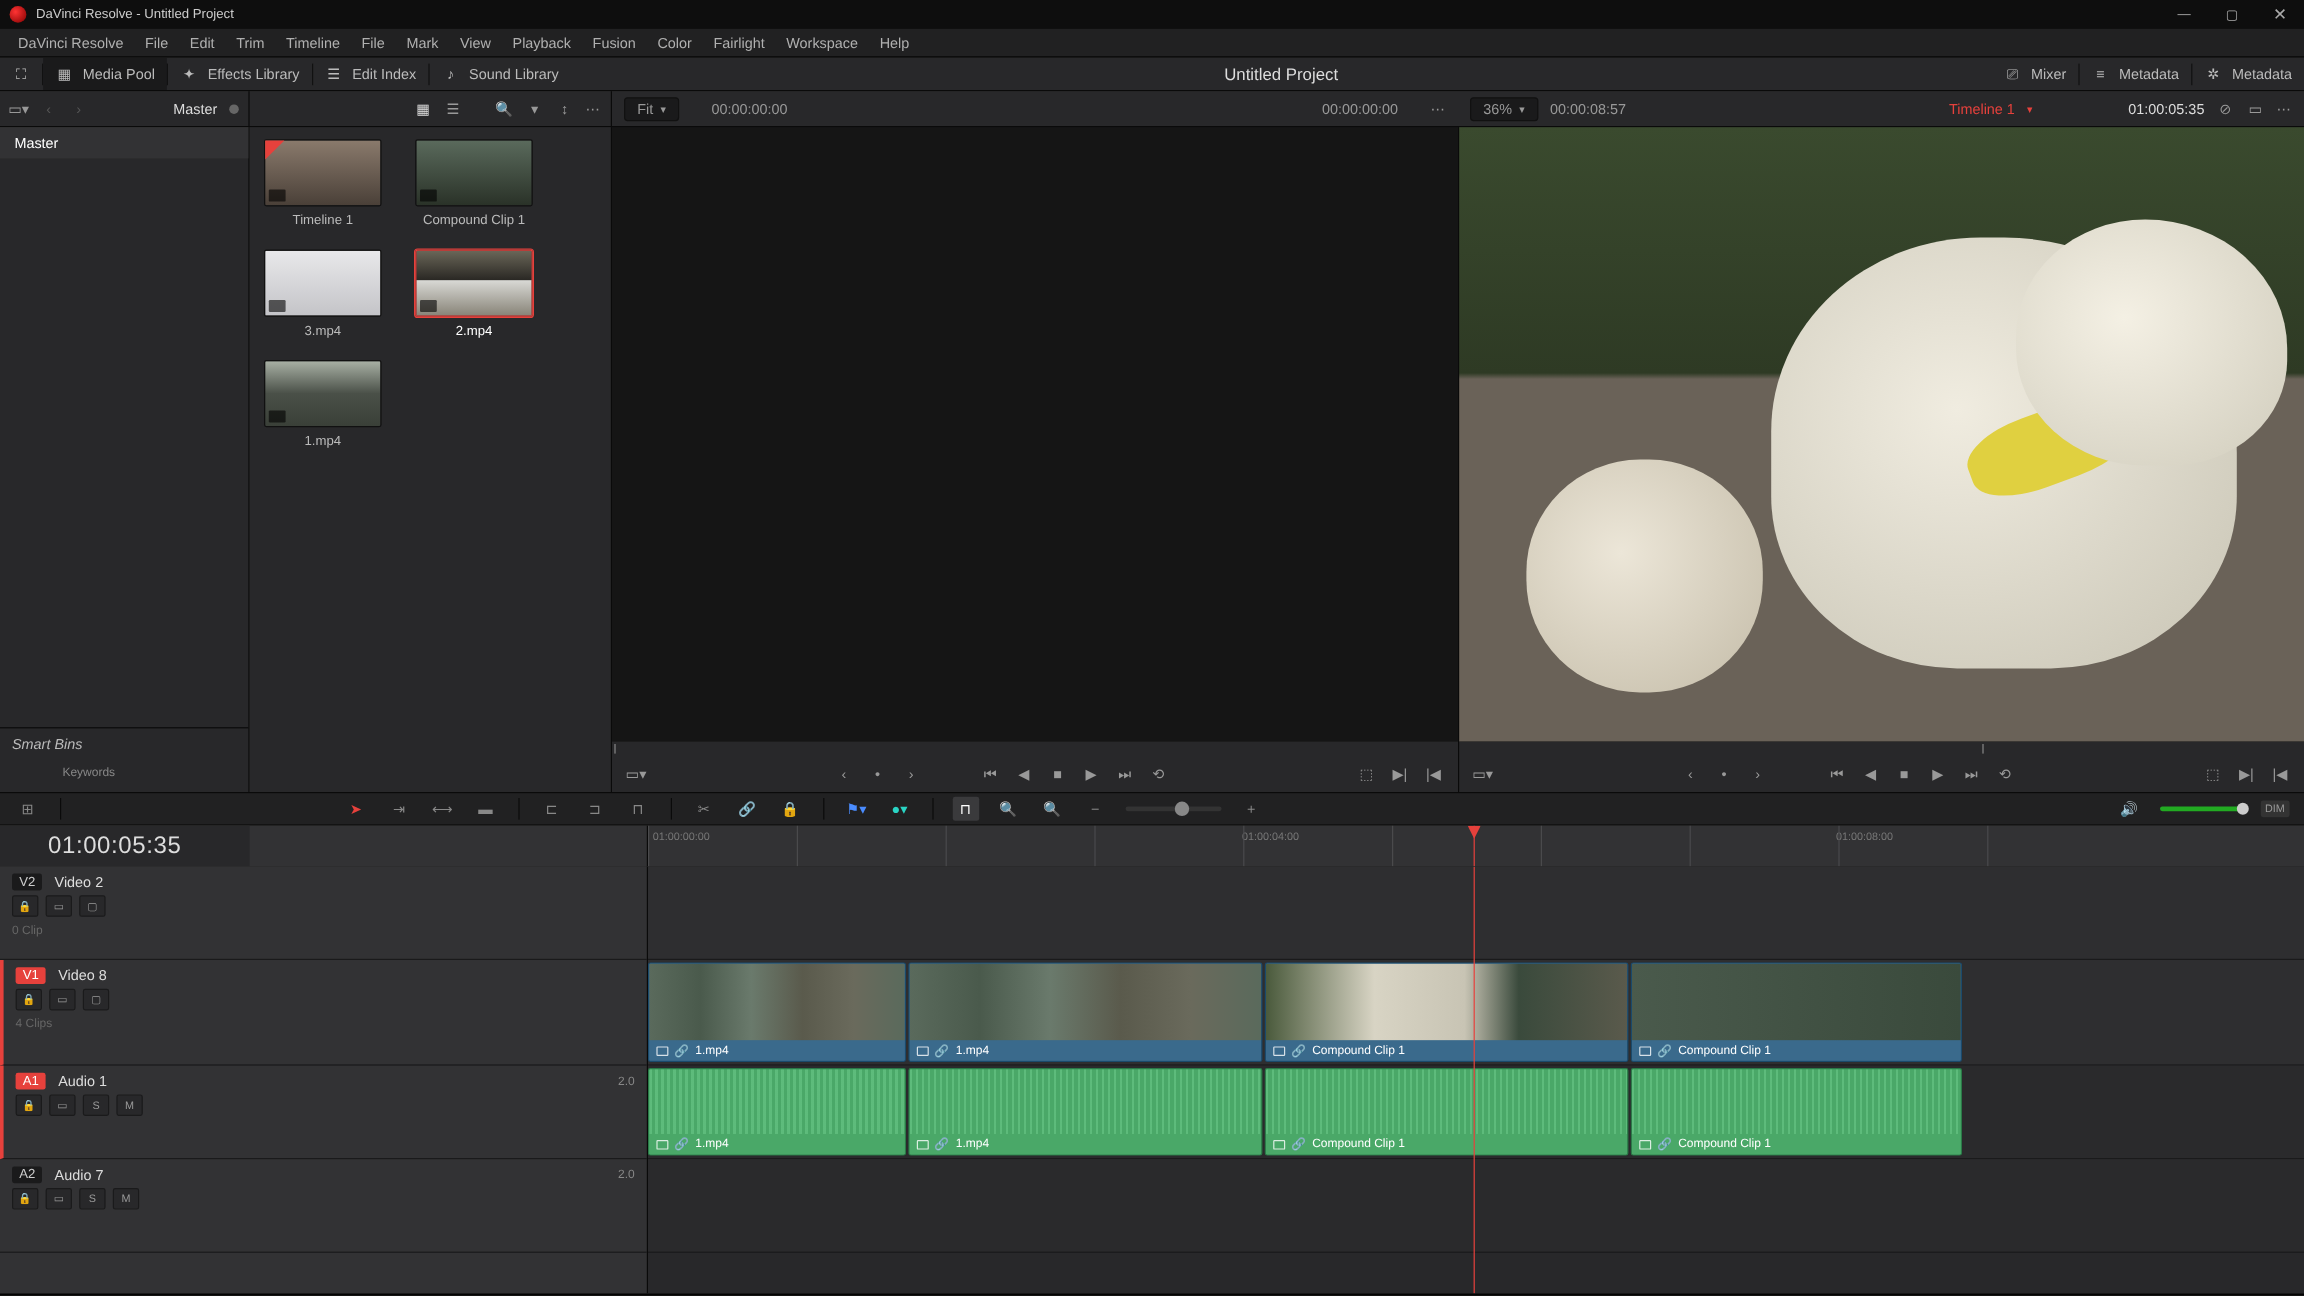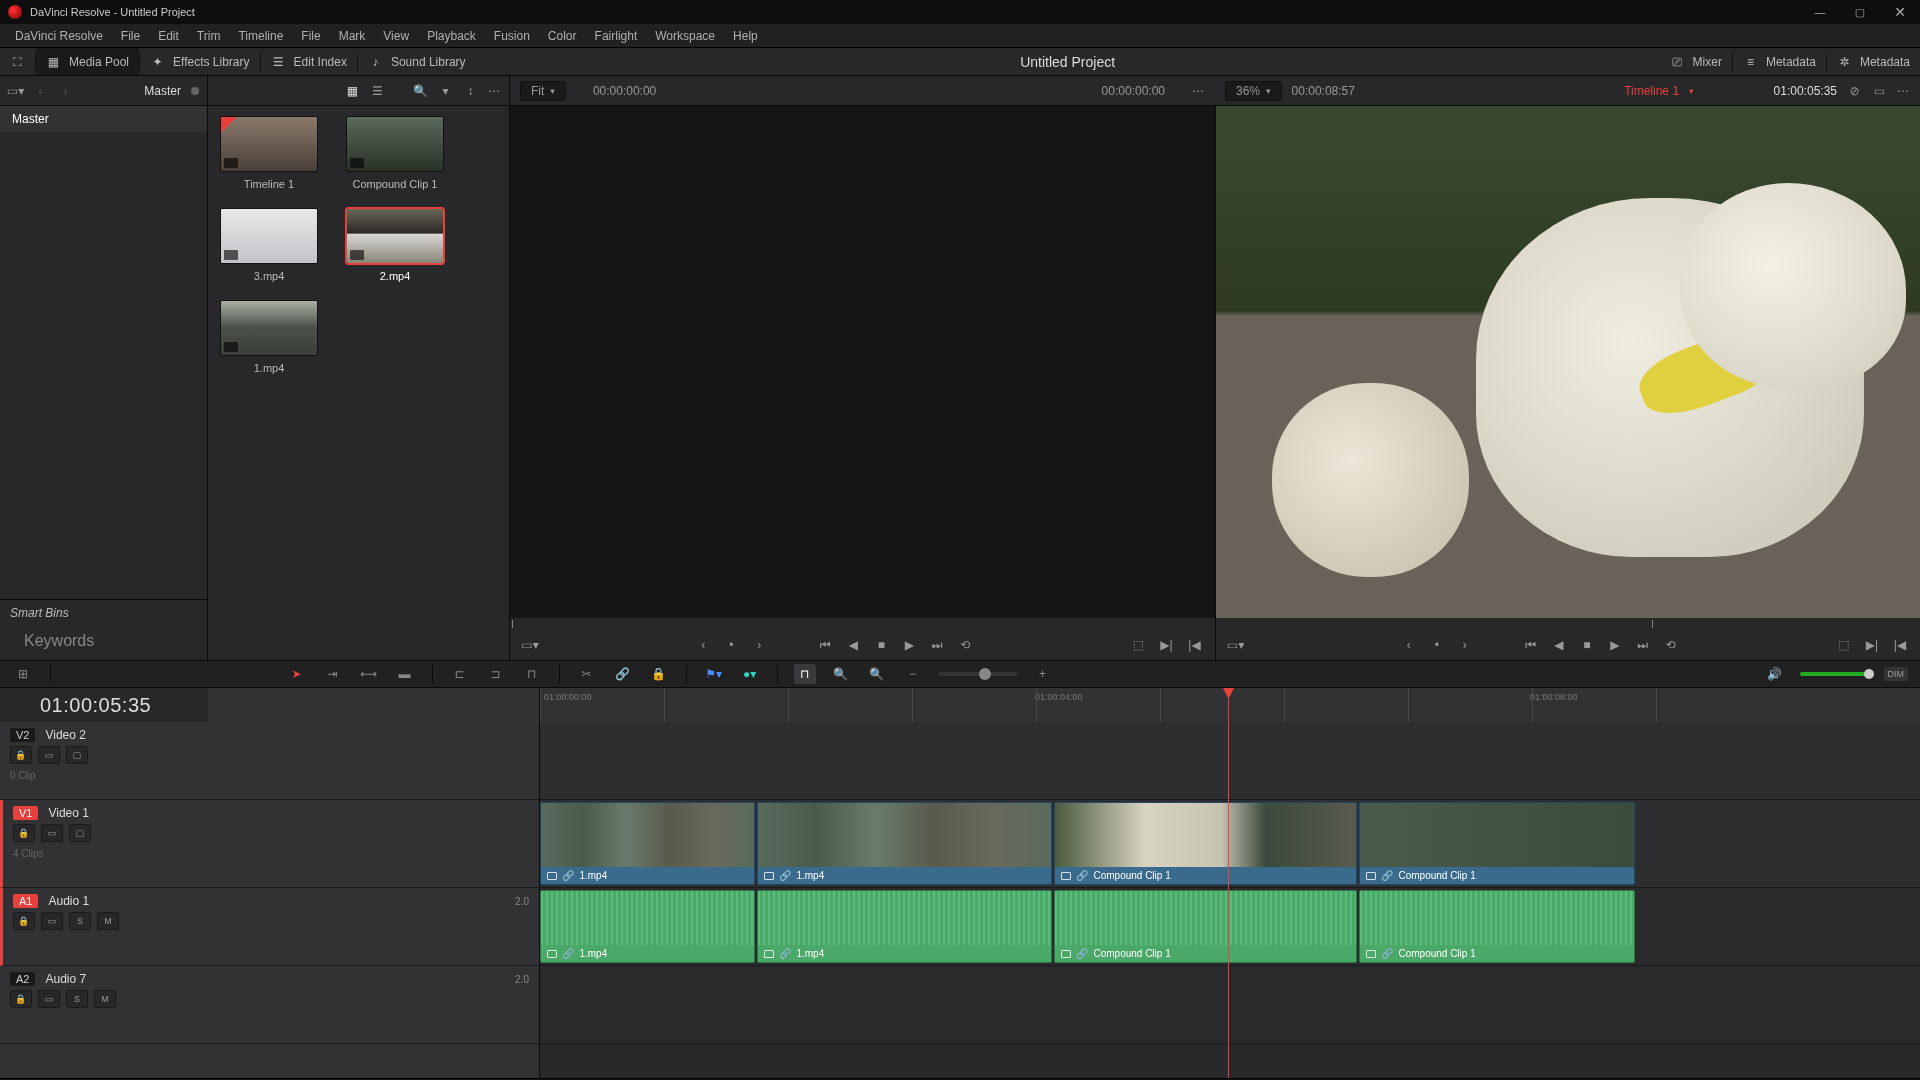--- a/index.html
+++ b/index.html
@@ -37,21 +37,21 @@
 .status-dot { width: 8px; height: 8px; border-radius: 50%; background: #666; display: inline-block; }
 
 
 .main { display: flex; height: 554px; background: #1a1a1b; }
 .mediapanel { width: 510px; display: flex; border-right: 1px solid #0a0a0a; }
 .bins { width: 208px; background: #28282a; border-right: 1px solid #0a0a0a; display: flex; flex-direction: column; }
 .bins .hdr { padding: 6px 12px; background: #323234; font-size: 12px; color: #fff; }
 .bins .body { flex: 1; }
 .bins .footer { border-top: 1px solid #0a0a0a; }
 .bins .footer .sb { padding: 6px 10px; font-size: 12px; color: #bbb; font-style: italic; }
-.bins .footer .kw { padding: 6px 10px 10px 24px; font-size: 16px; color: #888; }
+.bins .footer .kw { padding: 6px 10px 10px 24px; font-size: 10px; color: #888; margin-left: 28px; }
 
 .clips { flex: 1; background: #28282a; padding: 10px 12px; display: flex; flex-wrap: wrap; gap: 18px 28px; align-content: flex-start; }
 .clip { width: 98px; text-align: center; }
 .clip .thumb { width: 98px; height: 56px; background: #444; border: 1px solid #111; position: relative; border-radius: 2px; }
 .clip.selected .thumb { border: 1px solid #e6413c; outline: 1px solid #e6413c; }
 .clip .thumb .badge { position: absolute; bottom: 3px; left: 3px; width: 14px; height: 10px; background: rgba(0,0,0,.6); border-radius: 1px; }
 .clip .thumb .tri { position: absolute; top: 0; left: 0; width: 0; height: 0; border-top: 16px solid #e6413c; border-right: 16px solid transparent; }
 .clip .lbl { font-size: 11px; color: #bbb; margin-top: 6px; }
 .clip.selected .lbl { color: #fff; }
 
@@ -422,21 +422,21 @@
         <div class="track-row2">
             <span class="tkb">🔒</span>
             <span class="tkb">▭</span>
             <span class="tkb">▢</span>
           </div>
         <div class="track-count">0 Clip</div>
       </div>
       <div class="track-hdr sel-border" style="height:88px">
         <div class="track-row1">
             <span class="track-id active">V1</span>
-            <span class="track-name">Video 1</span>
+            <span class="track-name">Video 8</span>
           </div>
         <div class="track-row2">
             <span class="tkb">🔒</span>
             <span class="tkb">▭</span>
             <span class="tkb">▢</span>
           </div>
         <div class="track-count">4 Clips</div>
       </div>
       <div class="track-hdr sel-border" style="height:78px">
         <span class="track-db">2.0</span>

